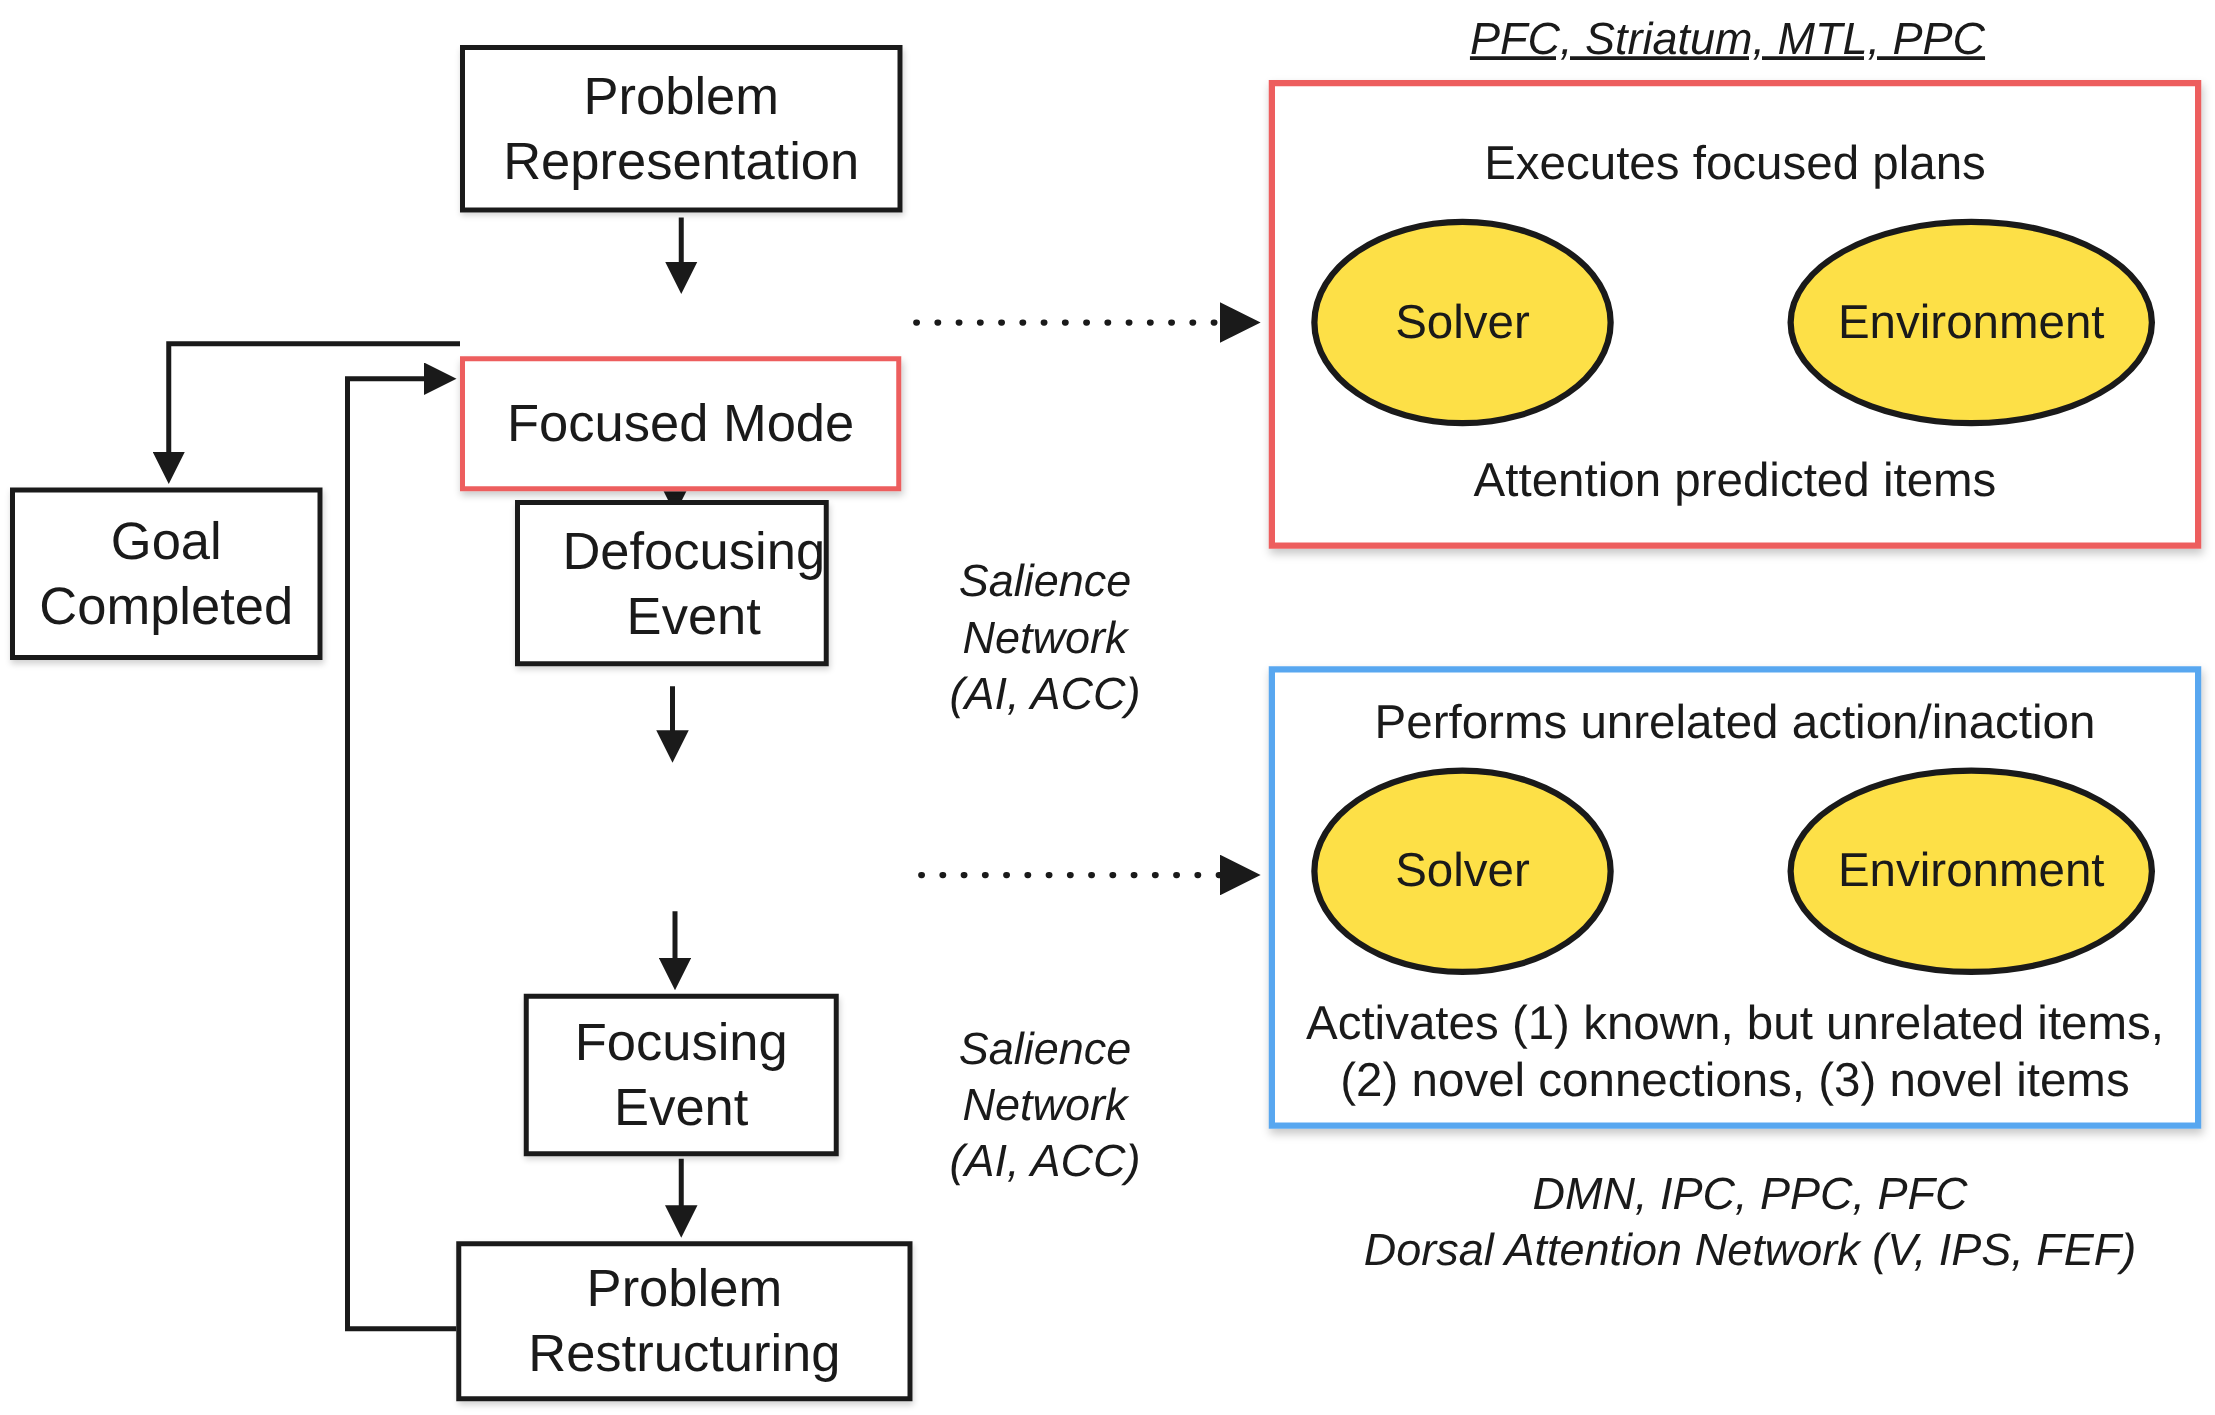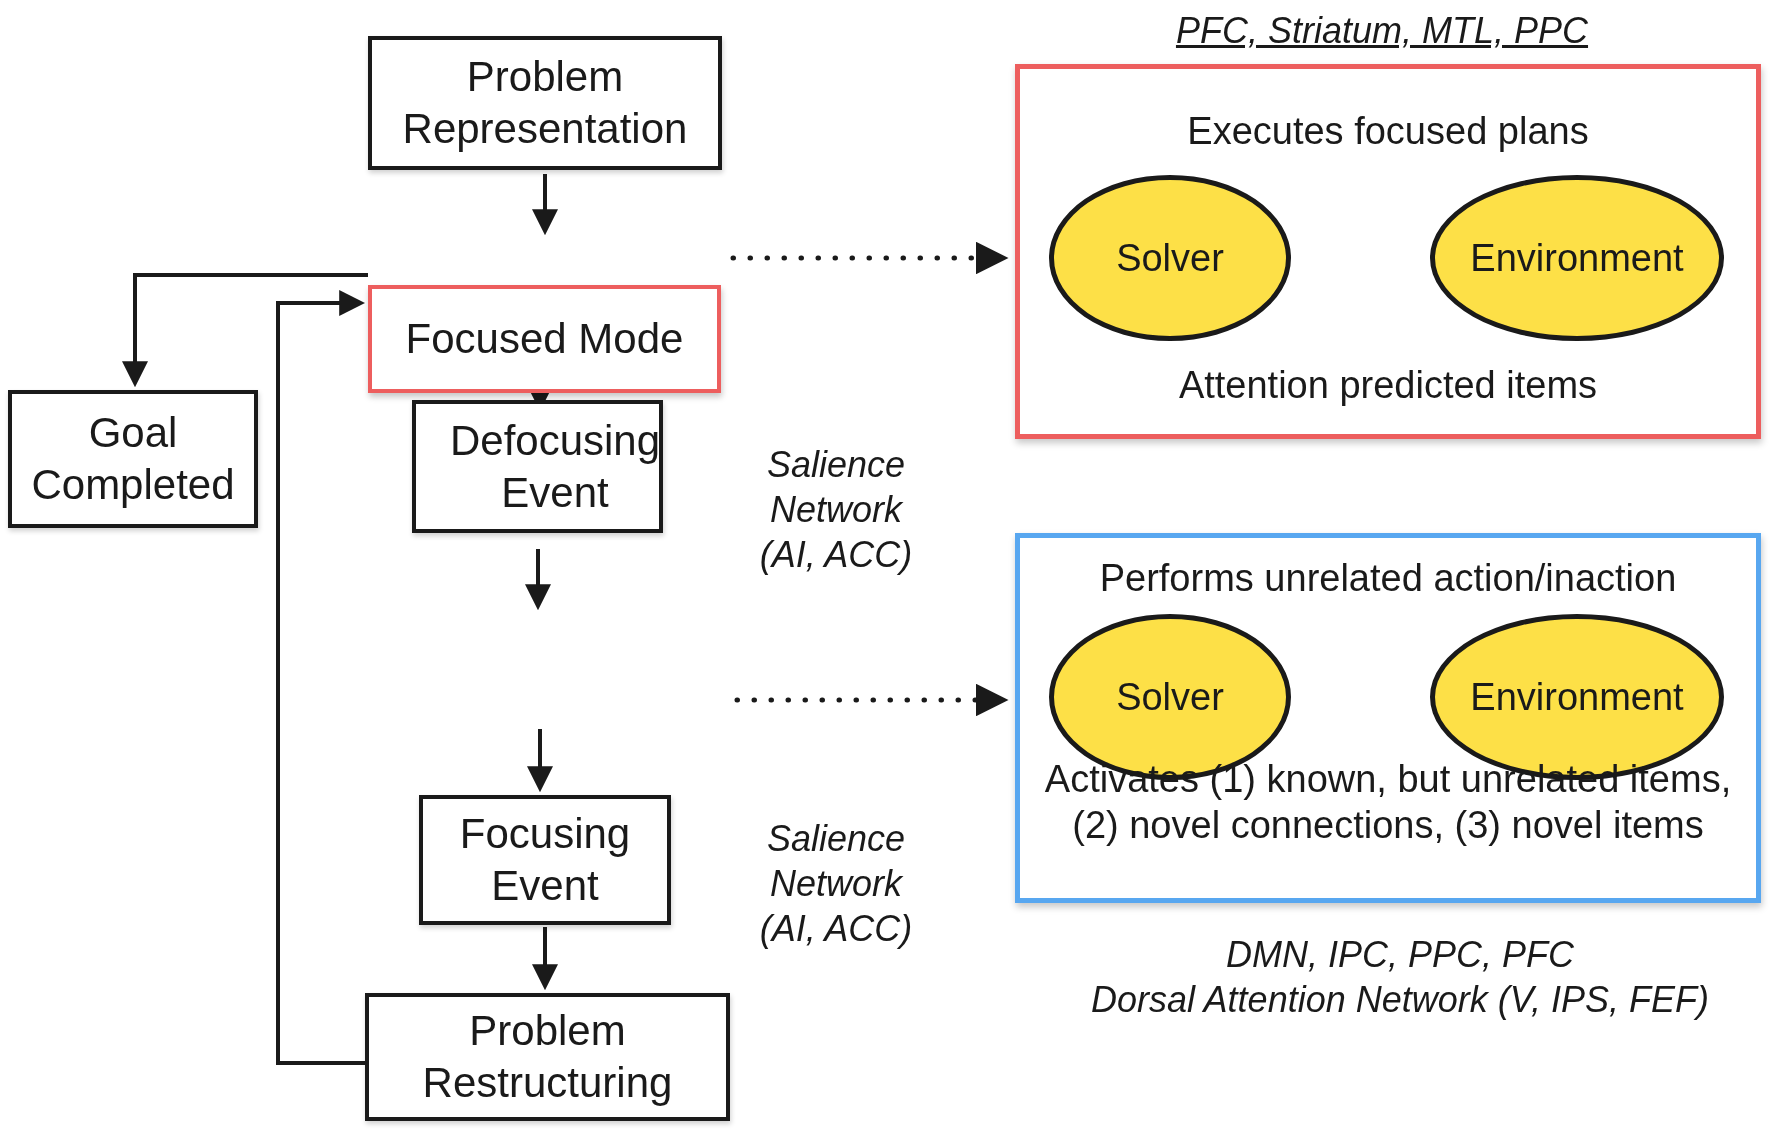--- a/index.html
+++ b/index.html
@@ -121,18 +121,18 @@
   <div class="caption" style="left:1035px;top:362px;width:706px;">Attention predicted items</div>
 
   <div class="panel blue" style="left:1015px;top:533px;width:746px;height:370px;"></div>
   <div class="caption" style="left:1025px;top:555px;width:726px;">Performs unrelated action/inaction</div>
   <div class="ellipse" style="left:1049px;top:614px;width:242px;height:166px;">
     <span>Solver</span>
   </div>
   <div class="ellipse" style="left:1430px;top:614px;width:294px;height:166px;">
     <span>Environment</span>
   </div>
-  <div class="caption" style="left:1025px;top:756px;width:726px;">
+  <div class="caption" style="left:1025px;top:796px;width:726px;">
     <div>Activates (1) known, but unrelated items,</div>
     <div>(2) novel connections, (3) novel items</div>
   </div>
 
 </div>
 
 </body></html>

